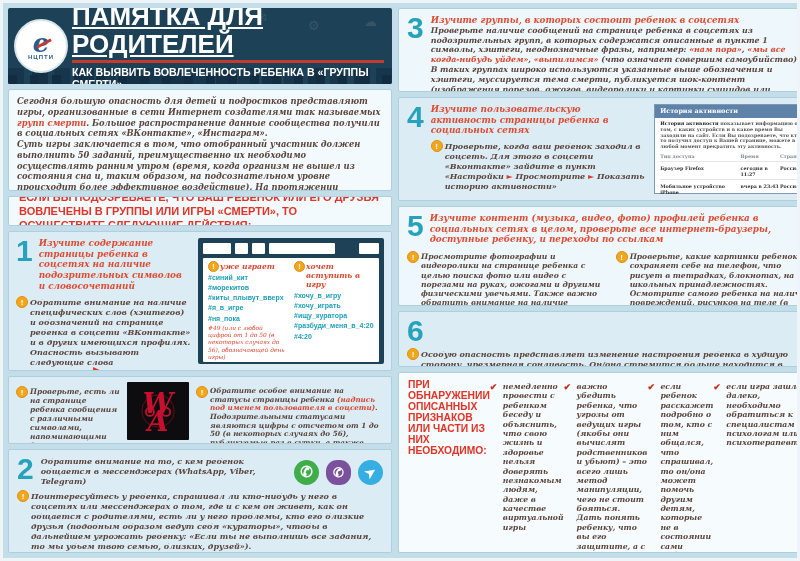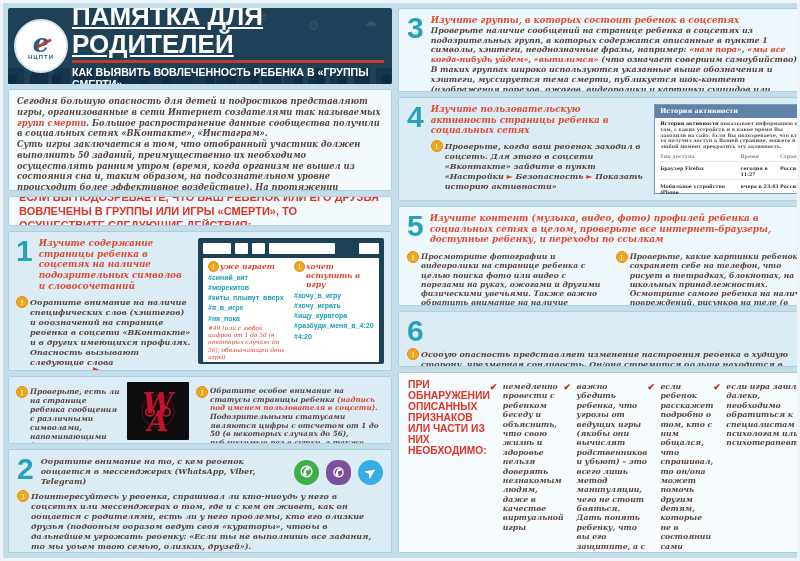--- a/index.html
+++ b/index.html
@@ -248,21 +248,21 @@
         <div><span>Проверьте наличие сообщений на странице ребенка в соцсетях из подозрительных групп, в которых содержатся описанные в пункте 1 символы, хэштеги, неоднозначные фразы, например: </span><span class="hl-red">«нам пора»</span><span>, </span><span class="hl-red">«мы все когда-нибудь уйдем»</span><span>, </span><span class="hl-red">«выпилимся»</span><span> (что означает совершим самоубийство).</span></div>
         <div>В таких группах широко используются указанные выше обозначения и хэштеги, муссируется тема смерти, публикуется шок-контент (изображения порезов, ожогов, видеоролики и картинки суицидов или смертей уличных животных). Активные участники суицидальных групп часто проводят ликбез в области решения всех проблем, обсуждают, каким образом лучше всего покончить с собой.</div>
       </div>
     </div>
 
     <div class="panel ritem bg-blue item4 serif">
       <span class="num">4</span>
       <div class="item4-grid">
         <div class="item4-left body-txt">
           <div class="item-head">Изучите пользовательскую активность страницы ребенка в социальных сетях</div>
-          <div class="warnp"><i class="warn-ico"></i><span>Проверьте, когда ваш ребенок заходил в соцсеть. Для этого в соцсети «Вконтакте» зайдите в пункт «Настройки </span><span class="mini-arrow"></span><span> Безопасность </span><span class="mini-arrow"></span><span> Показать историю активности»</span></div>
+          <div class="warnp"><i class="warn-ico"></i><span>Проверьте, когда ваш ребенок заходил в соцсеть. Для этого в соцсети «Вконтакте» зайдите в пункт «Настройки </span><span class="mini-arrow"></span><span> Просмотрите </span><span class="mini-arrow"></span><span> Показать историю активности»</span></div>
 
         </div>
         <div class="activity">
           <div class="act-title">История активности</div>
           <div class="act-body">
             <div class="act-lead"><b>История активности</b><span> показывает информацию о том, с каких устройств и в какое время Вы заходили на сайт. Если Вы подозреваете, что кто-то получил доступ к Вашей странице, можете в любой момент прекратить эту активность.</span></div>
             <div class="act-row hdr">
               <span class="ac1">Тип доступа</span>
               <span class="ac2">Время</span>
               <span class="ac3">Страна</span>

